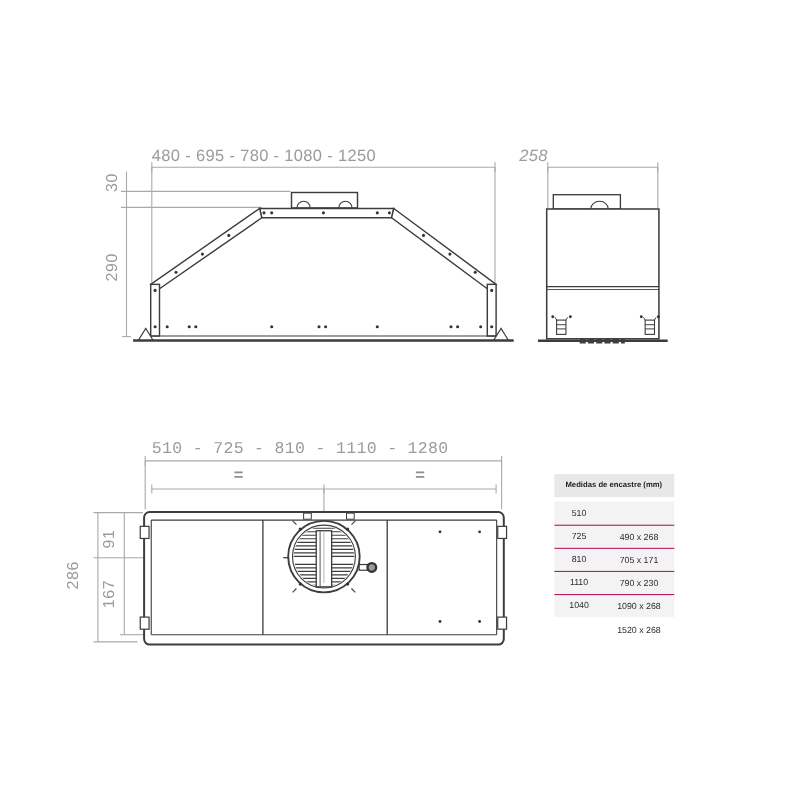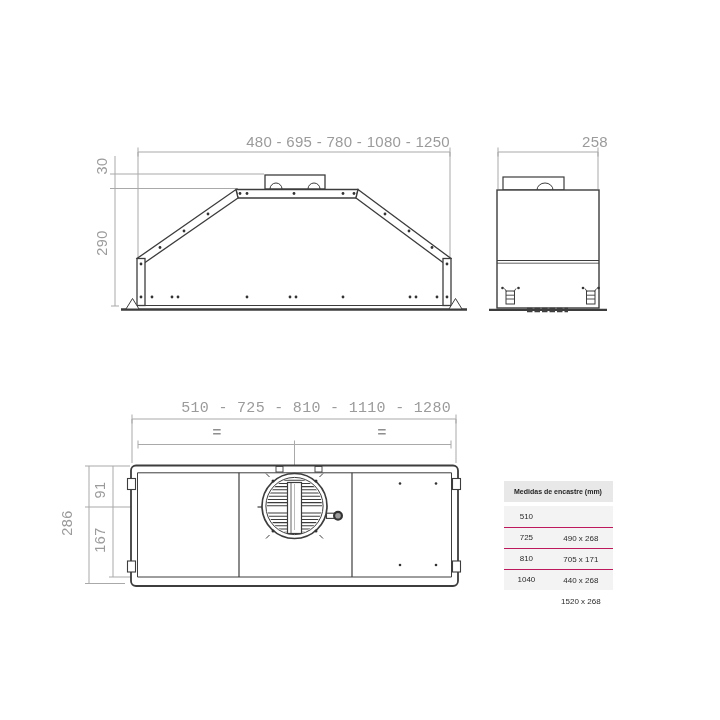--- a/index.html
+++ b/index.html
@@ -3,21 +3,21 @@
 <meta charset="utf-8">
 <style>
   html,body { margin:0; padding:0; background:#ffffff; }
   .canvas {
     position:relative; width:720px; height:720px; background:#ffffff;
     font-family:"Liberation Sans", sans-serif; overflow:hidden;
   }
   .canvas svg { position:absolute; left:0; top:0; }
   .dim-label {
     position:absolute; font-size:15px; color:#9b9b9b; letter-spacing:0.3px;
-    text-align:right; white-space:nowrap; line-height:18px;
+    text-align:left; white-space:nowrap; line-height:18px;
   }
   .dim-label-v {
     position:absolute; font-size:14.5px; color:#9b9b9b; letter-spacing:0.5px;
     text-align:center; white-space:nowrap; line-height:16px;
     transform:rotate(-90deg); transform-origin:center;
   }
   .eq-label {
     position:absolute; font-size:15px; font-weight:bold; color:#8f8f8f;
     text-align:center; line-height:16px; width:20px;
   }
@@ -217,42 +217,46 @@
         </g>
         <rect x="326.5" y="513.2" width="8" height="5.2" fill="#ffffff" stroke-width="1.1"></rect>
         <circle cx="338" cy="515.8" r="3.9" fill="#9c9c9c" stroke="#333333" stroke-width="2.2"></circle>
       </g>
     </g>
   </svg>
 
   <span class="dim-label" style="left:138px; top:133px; width:312px;">480 - 695 - 780 - 1080 - 1250</span>
   <span class="dim-label-v" style="left:87px; top:158px; width:30px;">30</span>
   <span class="dim-label-v" style="left:80px; top:235px; width:44px;">290</span>
-  <span class="dim-label" style="left:508px; top:133px; width:100px;">258</span>
+  <span class="dim-label" style="left:472px; top:133px; width:100px;font-style:italic;">258</span>
   <span class="dim-label" style="left:138px; top:400px; width:313px;font-family:Liberation Mono, monospace;">510 - 725 - 810 - 1110 - 1280</span>
   <span class="eq-label" style="left:207px; top:424px;">=</span>
   <span class="eq-label" style="left:372px; top:424px;">=</span>
   <span class="dim-label-v" style="left:45px; top:515px; width:44px;">286</span>
   <span class="dim-label-v" style="left:85px; top:482px; width:30px;">91</span>
   <span class="dim-label-v" style="left:80px; top:532px; width:40px;">167</span>
 
-  <div class="encastre-table" style="left:503.5px; top:481px;">
+  <div class="encastre-table" style="left:503.5px; top:431px;">
     <div class="t-header">Medidas de encastre (mm)</div>
     <div class="t-body">
       <div class="t-row">
         <span class="t-c1">510</span>
         <span class="t-c2">490 x 268</span>
       </div>
       <div class="t-row">
         <span class="t-c1">725</span>
         <span class="t-c2">705 x 171</span>
       </div>
       <div class="t-row">
         <span class="t-c1">810</span>
-        <span class="t-c2">440 x 268</span>
+        <span class="t-c2">790 x 230</span>
+      </div>
+      <div class="t-row">
+        <span class="t-c1">1110</span>
+        <span class="t-c2">1090 x 268</span>
       </div>
       <div class="t-row">
         <span class="t-c1">1040</span>
         <span class="t-c2">1520 x 268</span>
       </div>
     </div>
   </div>
 
 </div>
 

